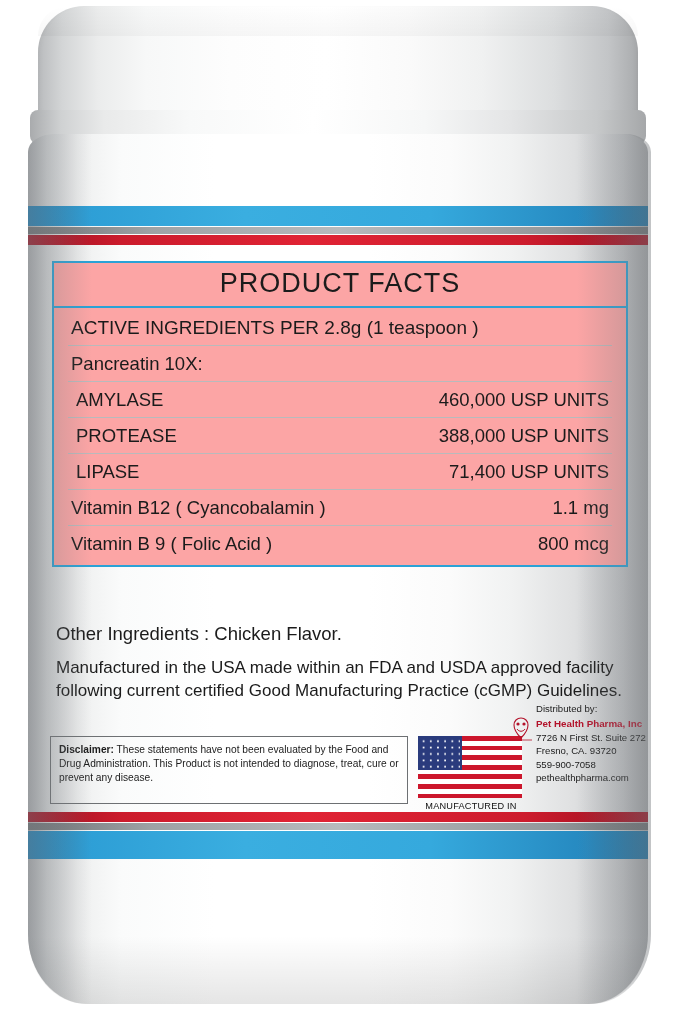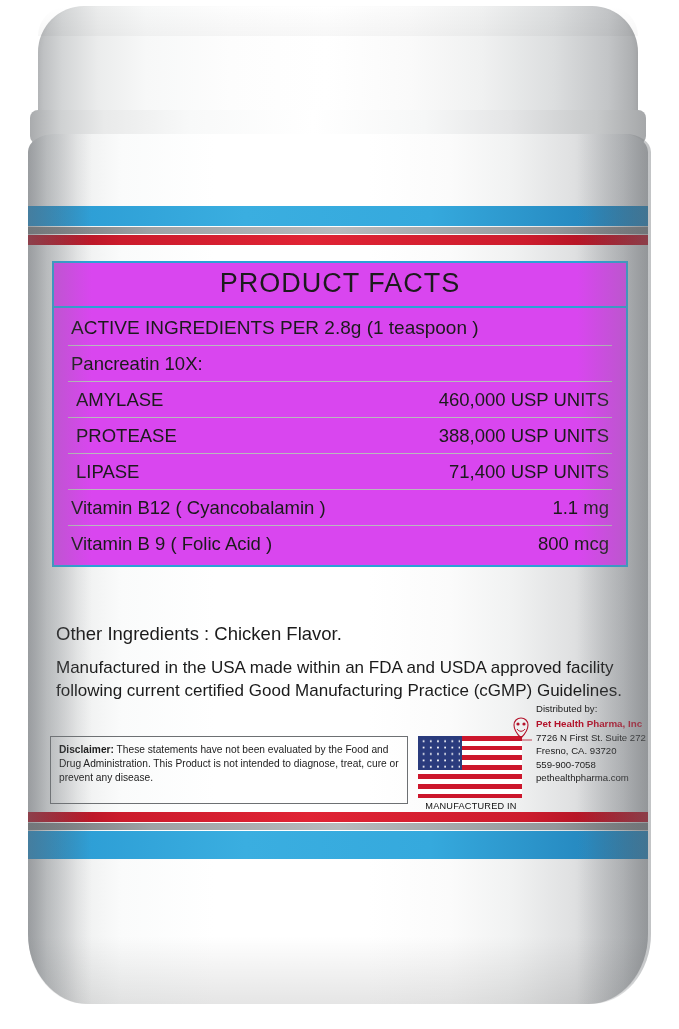--- a/index.html
+++ b/index.html
@@ -106,21 +106,21 @@
     color: #111;
   }
 
   
   .facts {
     position: absolute;
     left: 12px;
     top: 12px;
     width: 572px;
     border: 2px solid #2aa2d6;
-    background: #d946ef;
+    background: #fca5a5;
   }
   .facts-title {
     text-align: center;
     font-size: 27px;
     letter-spacing: 1px;
     color: #1b1b1b;
     padding: 5px 0 7px 0;
     border-bottom: 2px solid #2aa2d6;
     font-weight: 400;
   }

